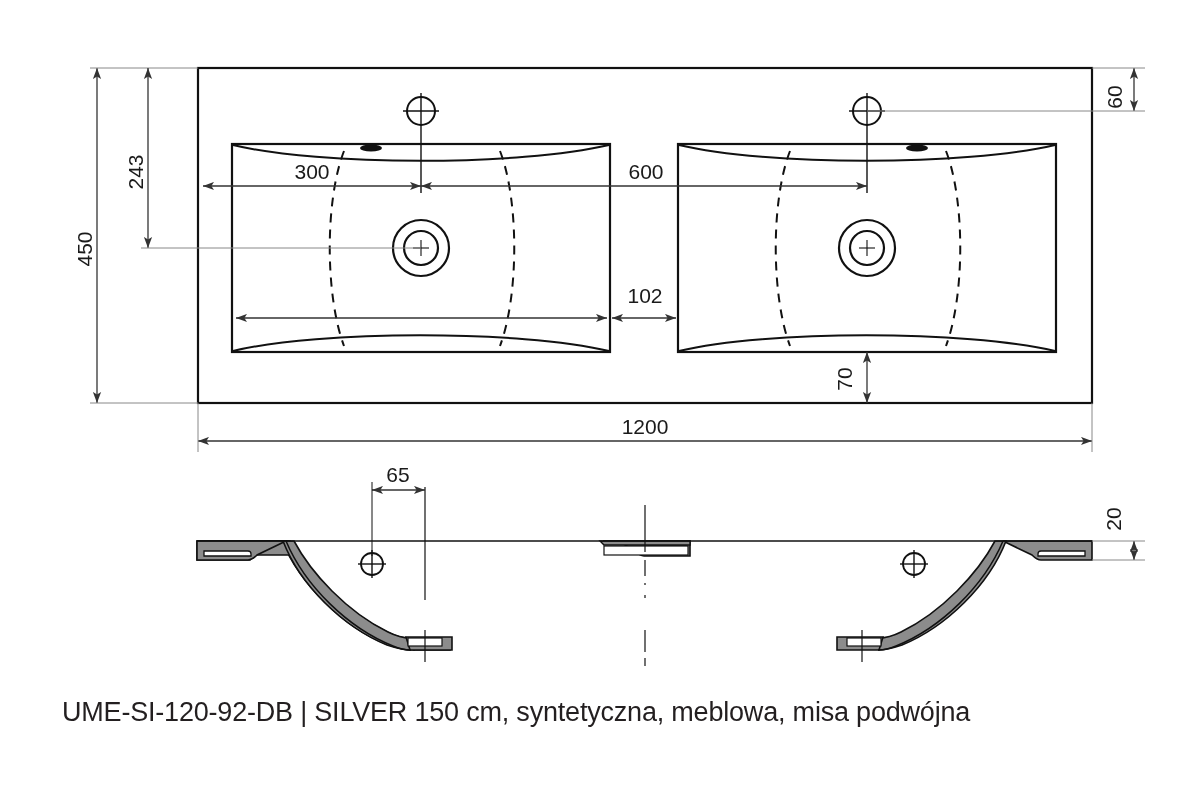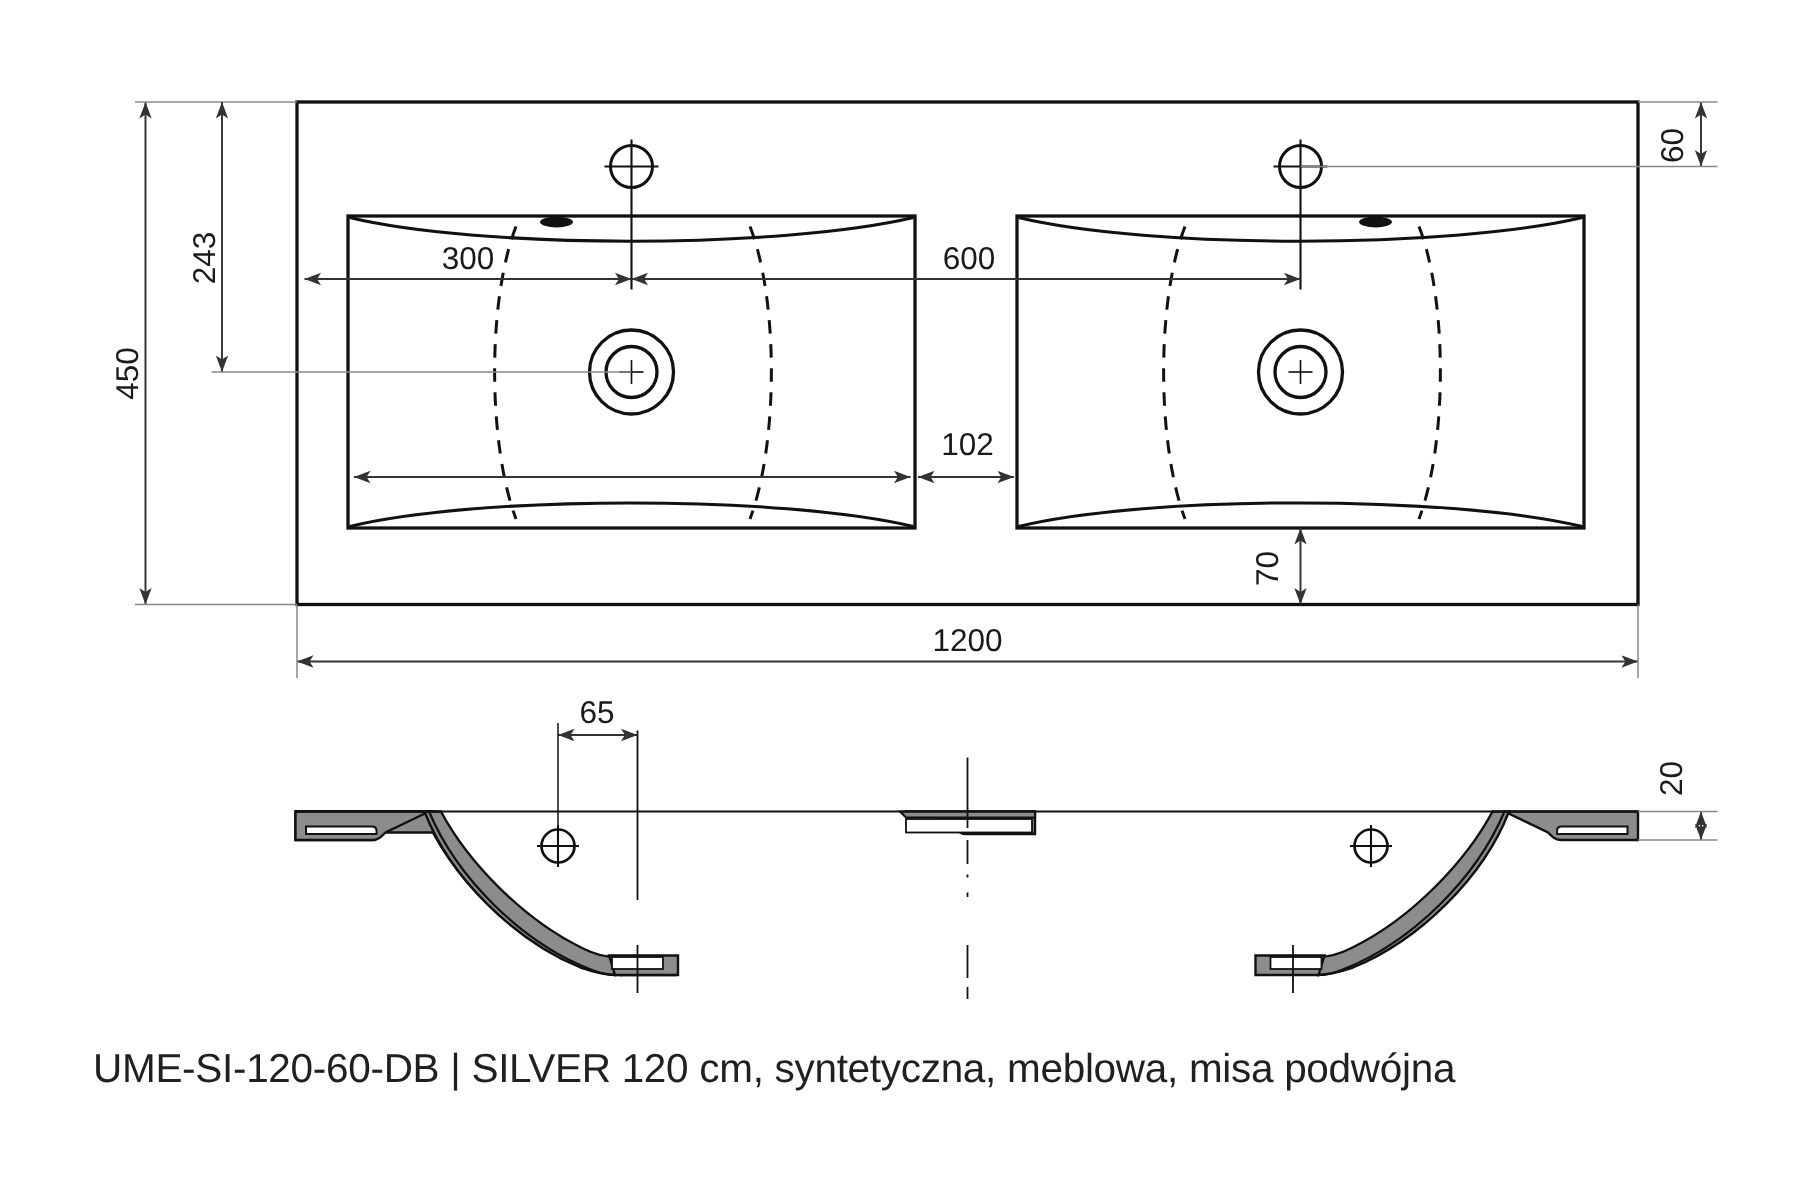--- a/index.html
+++ b/index.html
@@ -302,14 +302,14 @@
 
       <g>
         <line x1="1134" y1="541" x2="1134" y2="560" stroke="#333333" stroke-width="1.3" marker-start="url(#arrStart)" marker-end="url(#arrEnd)"></line>
         <line x1="1092" y1="541" x2="1145" y2="541" stroke="#888888" stroke-width="1"></line>
         <line x1="1092" y1="560" x2="1145" y2="560" stroke="#888888" stroke-width="1"></line>
         <text class="dimtext" x="1121" y="519" transform="rotate(-90 1121 519)" text-anchor="middle">20</text>
       </g>
     </g>
   </svg>
 
-  <div class="caption">UME-SI-120-60-DB | SILVER 120 cm, syntetyczna, meblowa, misa podwójna</div>
+  <div class="caption">UME-SI-120-92-DB | SILVER 150 cm, syntetyczna, meblowa, misa podwójna</div>
 </div>
 
 </body></html>

